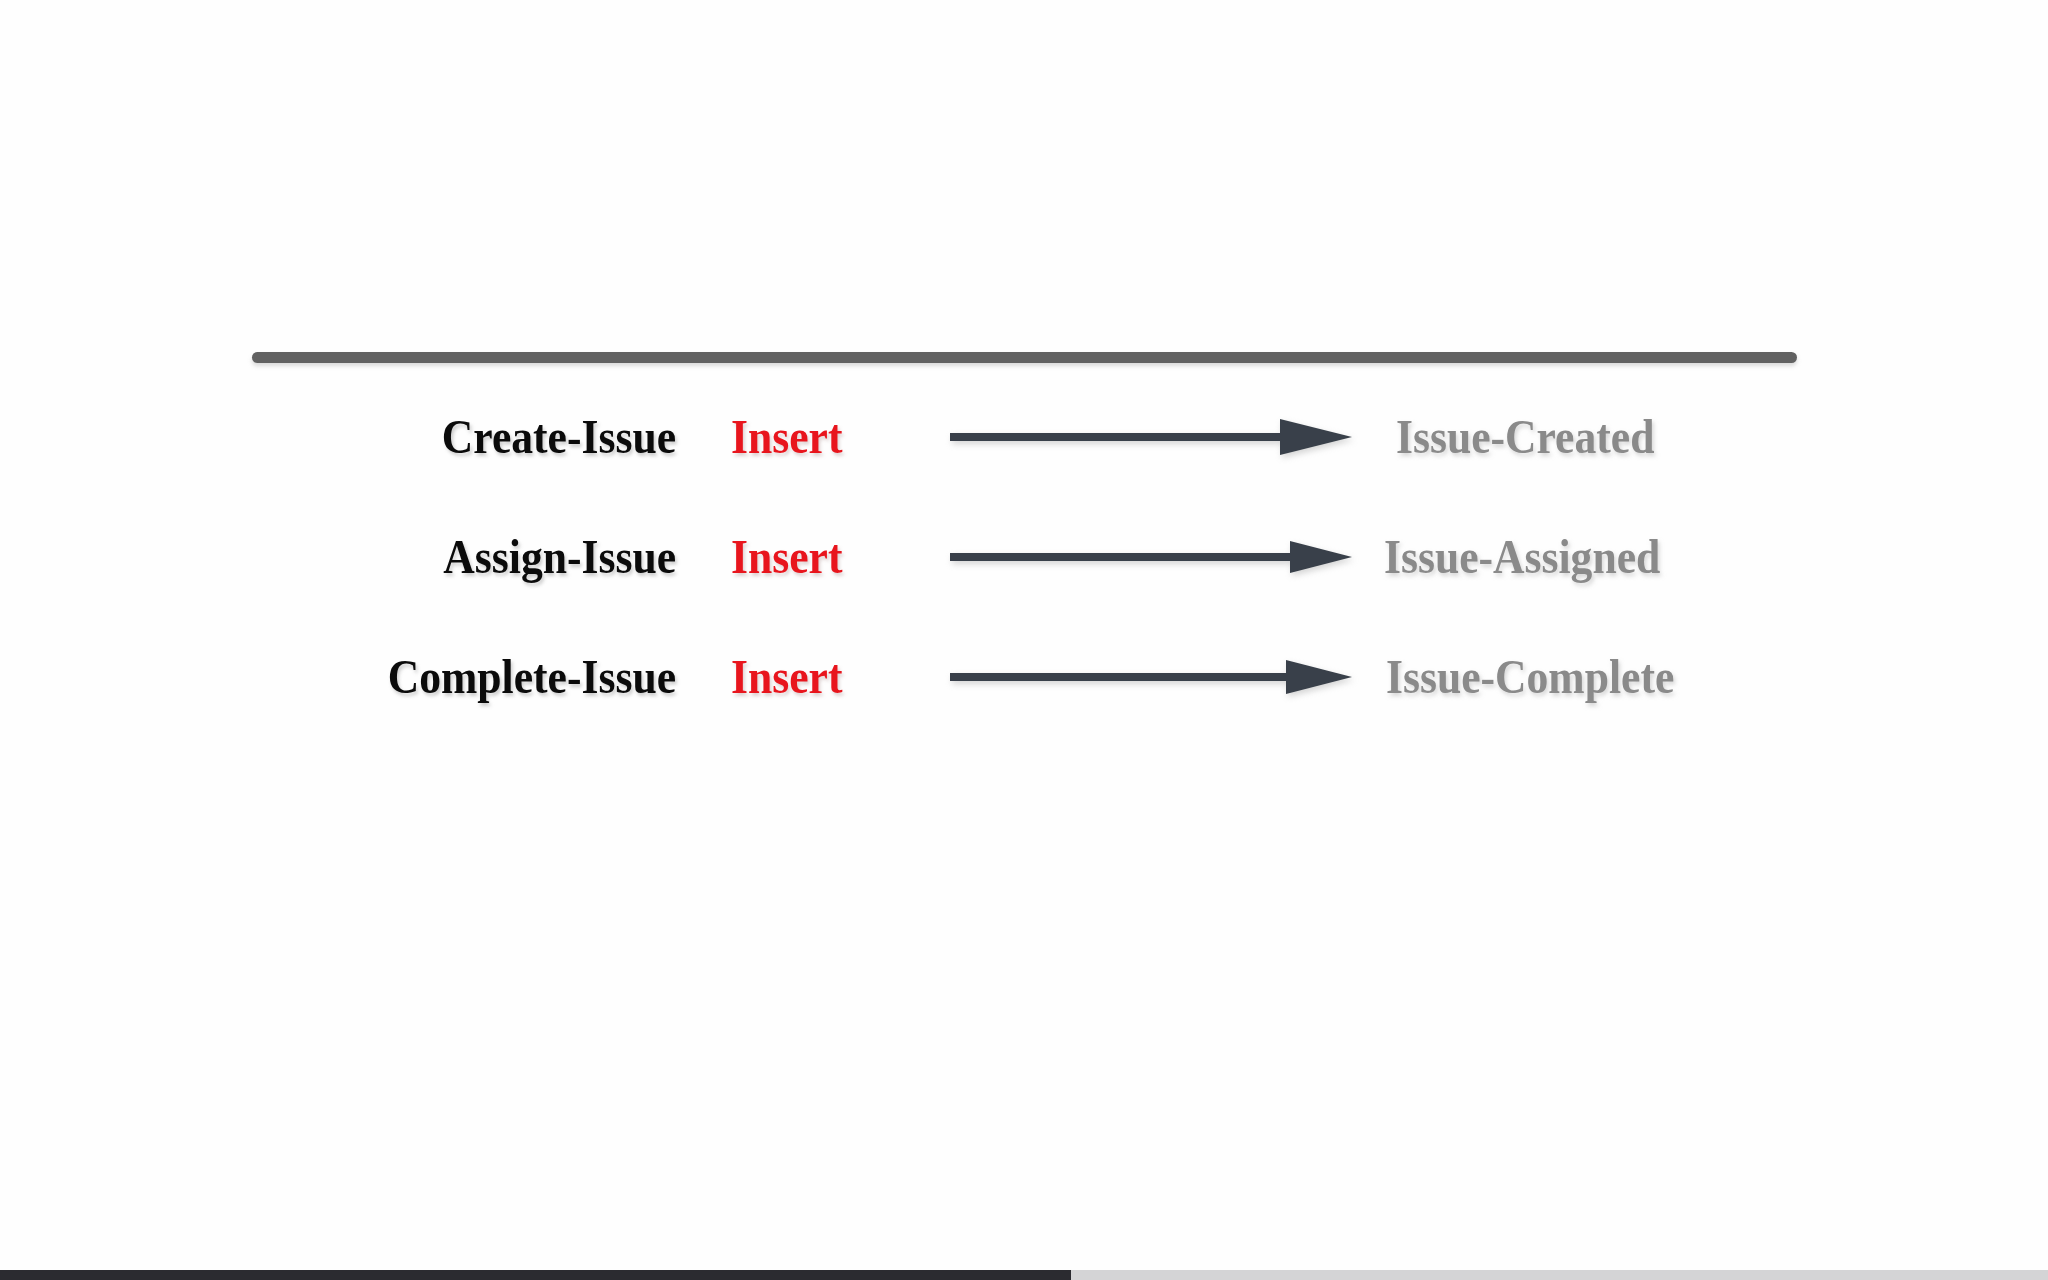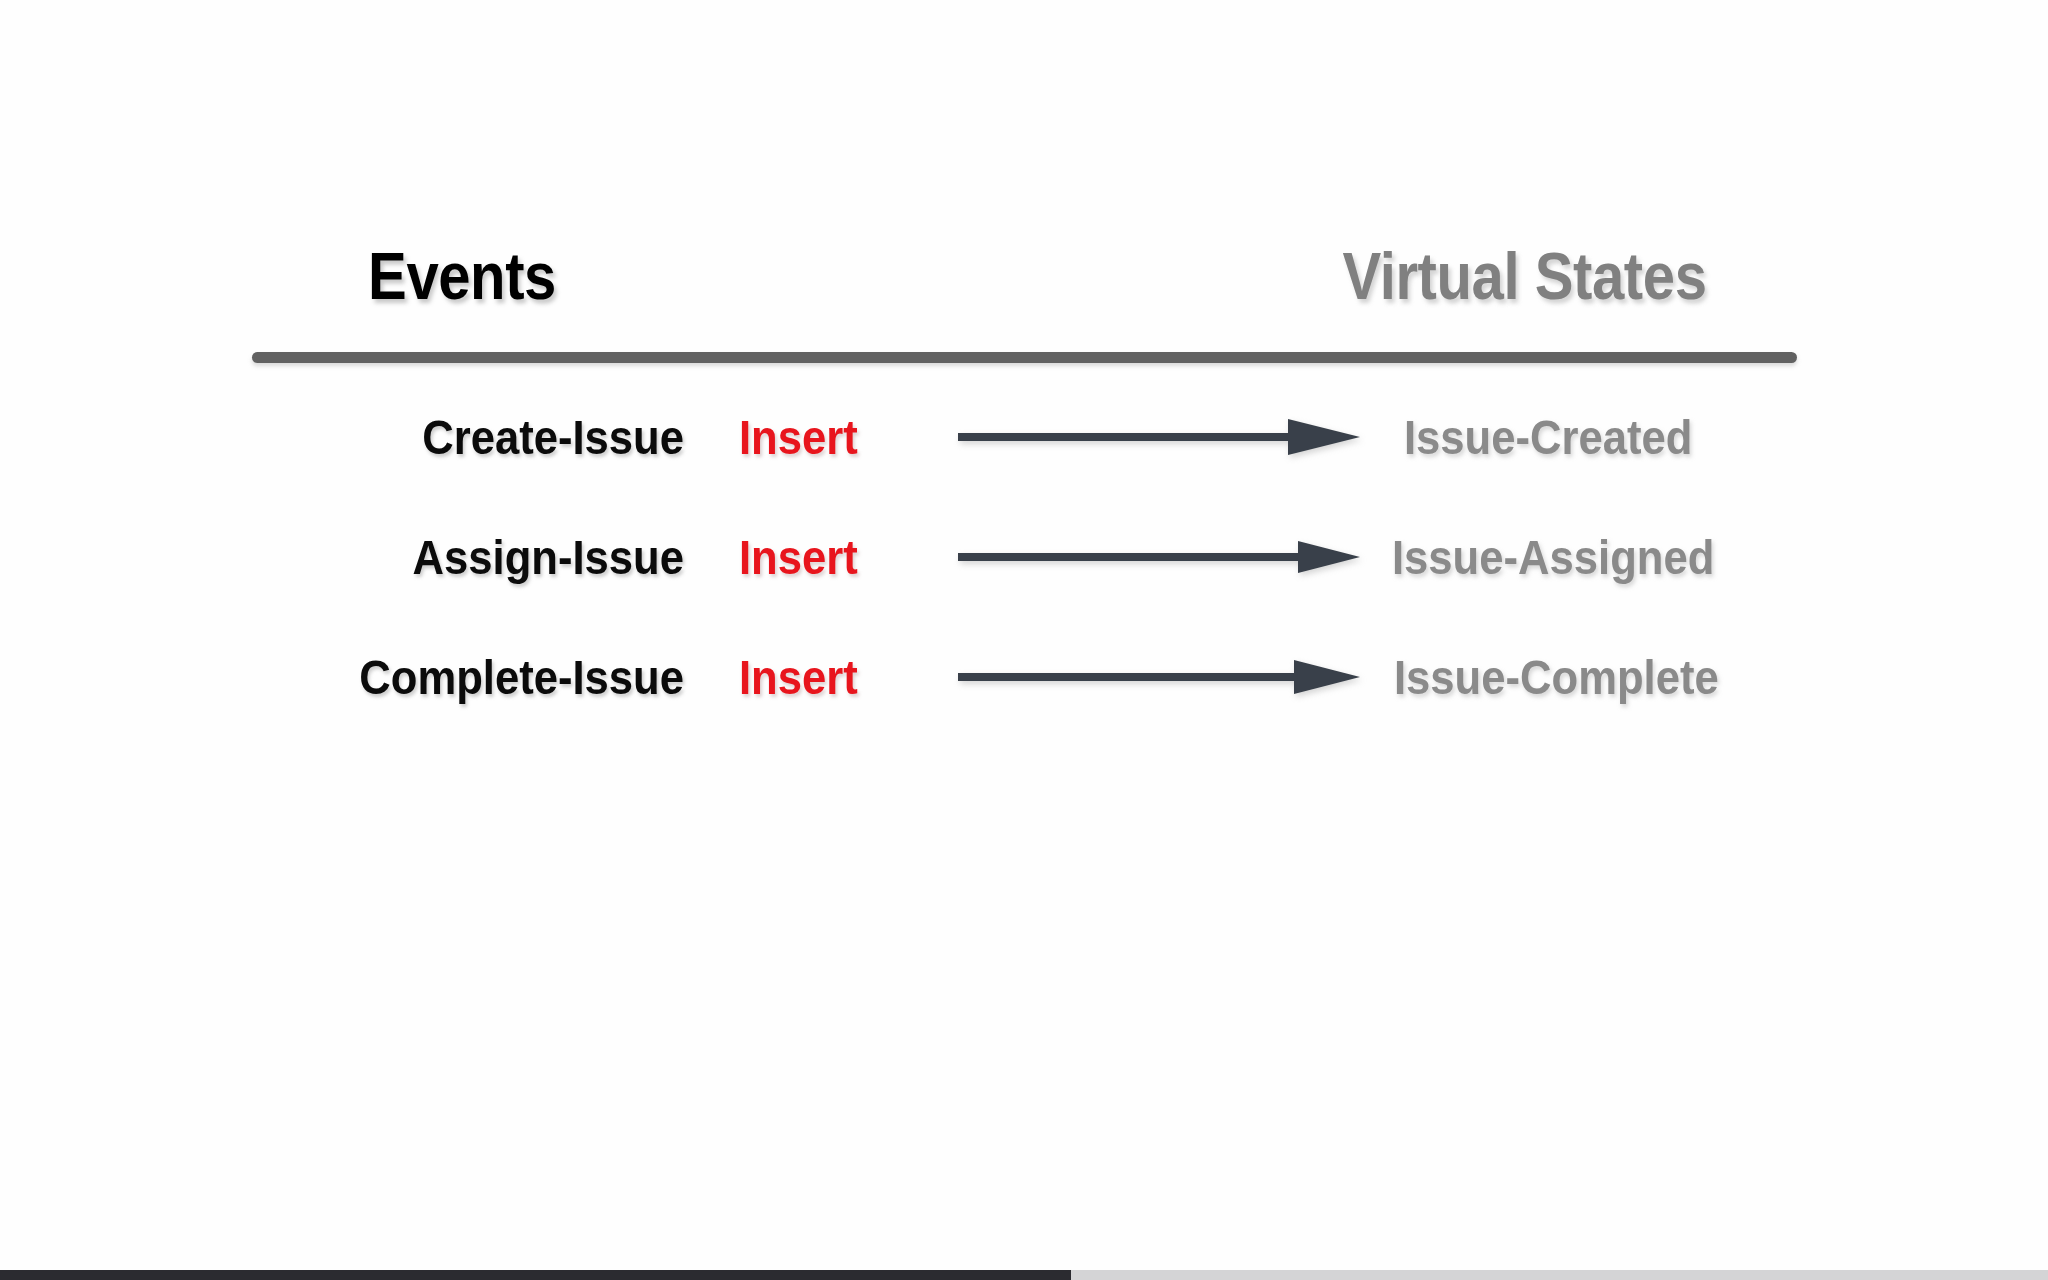--- a/index.html
+++ b/index.html
@@ -71,23 +71,24 @@
 
   
   .rows {
     position: absolute;
     left: 0;
     top: 0;
     width: 2048px;
   }
   .row {
     position: absolute;
-    left: 12px;
+    left: 4px;
     width: 1676px;
     height: 78px;
+    font-family: Liberation Serif, serif;
   }
   .row-0 { top: 398px; }
   .row-1 { top: 518px; }
   .row-2 { top: 638px; }
 
   .cell-event {
     position: absolute;
     left: 180px;
     width: 492px;          
     top: 0;
@@ -167,24 +168,20 @@
     top: 0;
     height: 10px;
     background: #2b2b30;
   }
 </style>
 </head>
 <body>
 
 <div id="slide">
 
-  <div class="header-row">
-    <div class="col-head col-head-events">Events</div>
-    <div class="col-head col-head-states">Virtual States</div>
-  </div>
 
   <div class="divider"></div>
 
   <div class="rows">
 
     <div class="row row-0">
       <div class="cell-event">Create-Issue</div>
       <div class="cell-op">Insert</div>
       <div class="cell-arrow">
         <svg width="402" height="40" viewBox="0 0 402 40" xmlns="http://www.w3.org/2000/svg">

